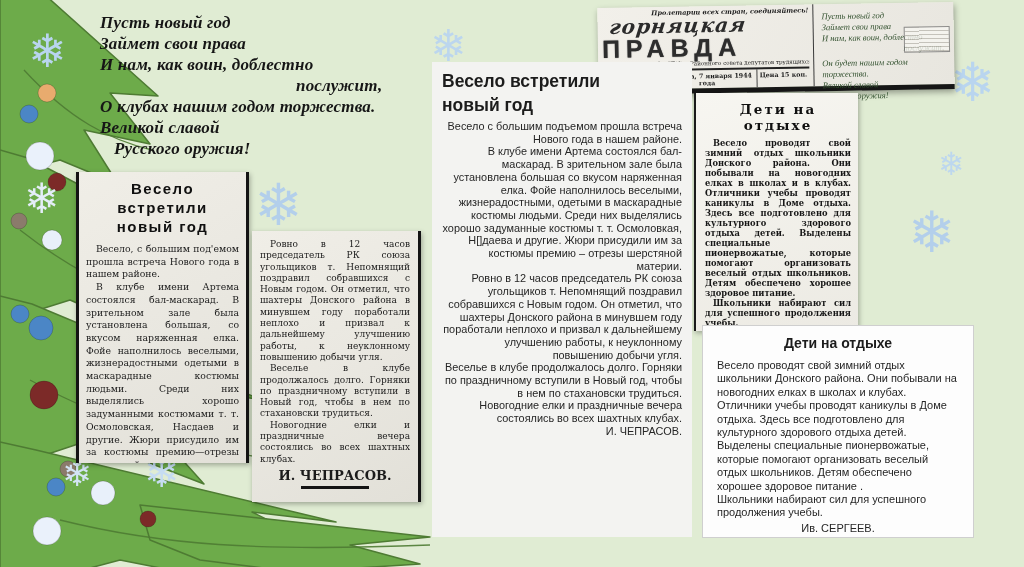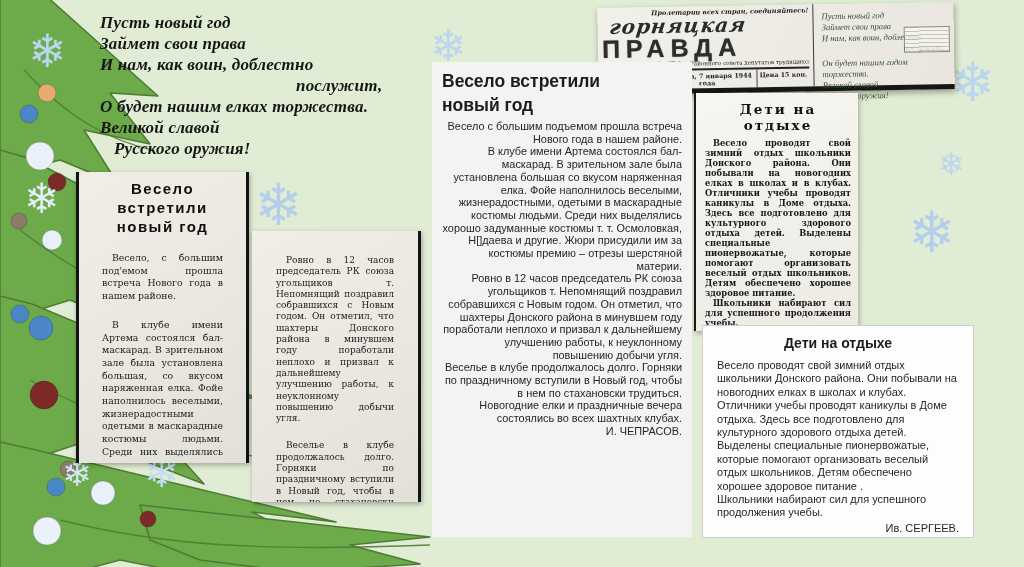--- a/index.html
+++ b/index.html
@@ -24,21 +24,21 @@
   .clip{
     position:absolute;z-index:3;box-sizing:border-box;
     background:linear-gradient(150deg,#f0eee7 0%,#e9e7e0 55%,#e2e0d8 100%);
     box-shadow:1px 2px 5px rgba(0,0,0,.30);
     font-family:"DejaVu Serif",serif;color:#1b1b1b;
   }
   .clip1{left:76px;top:172px;width:173px;height:291px;
     border-left:3px solid #141414;border-right:3px solid #141414;padding:7px 7px 4px 7px;overflow:hidden;}
   .c1-title{font-family:"Liberation Sans",sans-serif;font-weight:bold;text-align:center;
     font-size:15px;line-height:19px;letter-spacing:1.5px;margin-bottom:7px;color:#101010;}
-  .clip1 p,.clip2 p{font-size:9.3px;line-height:12.7px;text-align:justify;margin:16px;text-indent:10px;}
+  .clip1 p,.clip2 p{font-size:9.3px;line-height:12.7px;text-align:justify;margin:0;text-indent:10px;}
   .clip2{left:252px;top:231px;width:169px;height:271px;
     border-right:3px solid #141414;padding:8px 8px 4px 8px;overflow:hidden;}
   .clip2 p{font-size:9px;line-height:11.3px;}
   .c2-sig{font-size:13px;font-weight:bold;text-align:center;margin-top:3px;}
   .c2-rule{width:68px;height:3px;background:#141414;margin:3px auto 0 auto;}
   
   .main-article{
     position:absolute;left:432px;top:62px;width:260px;height:475px;z-index:4;box-sizing:border-box;
     background:#f3f3f1;padding:7px 10px;overflow:hidden;color:#262626;
   }
@@ -75,21 +75,21 @@
     border-left:2px solid #1a1a1a;padding:8px 7px 4px 9px;overflow:hidden;}
   .c3-title{font-weight:bold;text-align:center;font-size:13.5px;letter-spacing:2px;margin-bottom:5px;color:#101010;}
   .clip3 p{font-size:8.3px;line-height:10px;text-align:justify;margin:0;text-indent:8px;font-weight:bold;color:#161616;}
   
   .children-article{
     position:absolute;left:702px;top:325px;width:272px;height:213px;z-index:4;box-sizing:border-box;
     background:#fdfdfd;border:1px solid #cfcfcf;padding:9px 14px;overflow:hidden;color:#262626;
   }
   .ca-title{text-align:center;font-weight:bold;font-size:14px;color:#1c1c1c;margin-bottom:8px;}
   .children-article p{margin:0;font-size:11px;line-height:13.4px;}
-  .ca-sig{text-align:right;font-size:11px;margin-top:2px;}
+  .ca-sig{text-align:center;font-size:11px;margin-top:2px;}
 </style>
 </head>
 <body>
 
 <div class="slide">
 
   <svg class="tree" width="450" height="567" viewBox="0 0 450 567">
     <g fill="#6dab4a" stroke="#4e7b33" stroke-width="1.5" stroke-linejoin="round">
       <polygon points="0,-6 44,-6 158,96 110,93 150,144 84,130 118,184 60,160 0,176"></polygon>
       <polygon points="0,150 28,158 204,250 138,242 188,300 112,280 148,334 70,300 0,322"></polygon>
@@ -129,21 +129,21 @@
   <span class="sf" style="left:908px;top:204px;font-size:57px;color:#b3cfeb;">❄</span>
   <span class="sf" style="left:24px;top:178px;font-size:42px;color:#e4edf8;">❄</span>
   <span class="sf" style="left:62px;top:456px;font-size:36px;color:#d3e4f4;">❄</span>
   <span class="sf" style="left:144px;top:452px;font-size:42px;color:#c6dcf2;">❄</span>
 
   <div class="poem-top">
     <div>Пусть новый год</div>
     <div>Займет свои права</div>
     <div>И нам, как воин, доблестно</div>
     <div class="ind-big">послужит,</div>
-    <div>О будет нашим елках торжества.</div>
+    <div>О клубах нашим годом торжества.</div>
     <div>Великой славой</div>
     <div class="ind-sm">Русского оружия!</div>
   </div>
 
   <div class="clip clip1">
     <div class="c1-title">
       <span>Весело встретили</span><br>
       <span>новый год</span>
     </div>
     <p>Весело, с большим под'емом прошла встреча Нового года в нашем районе.</p>

